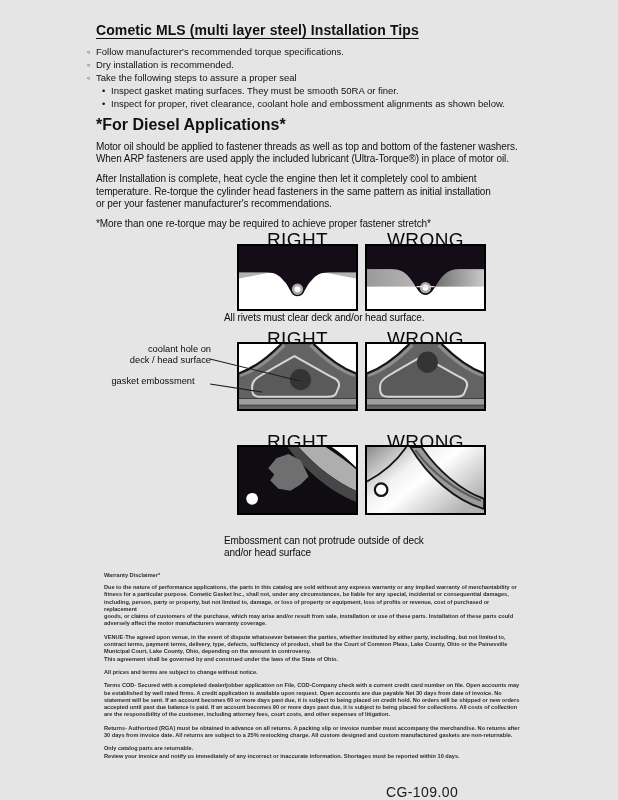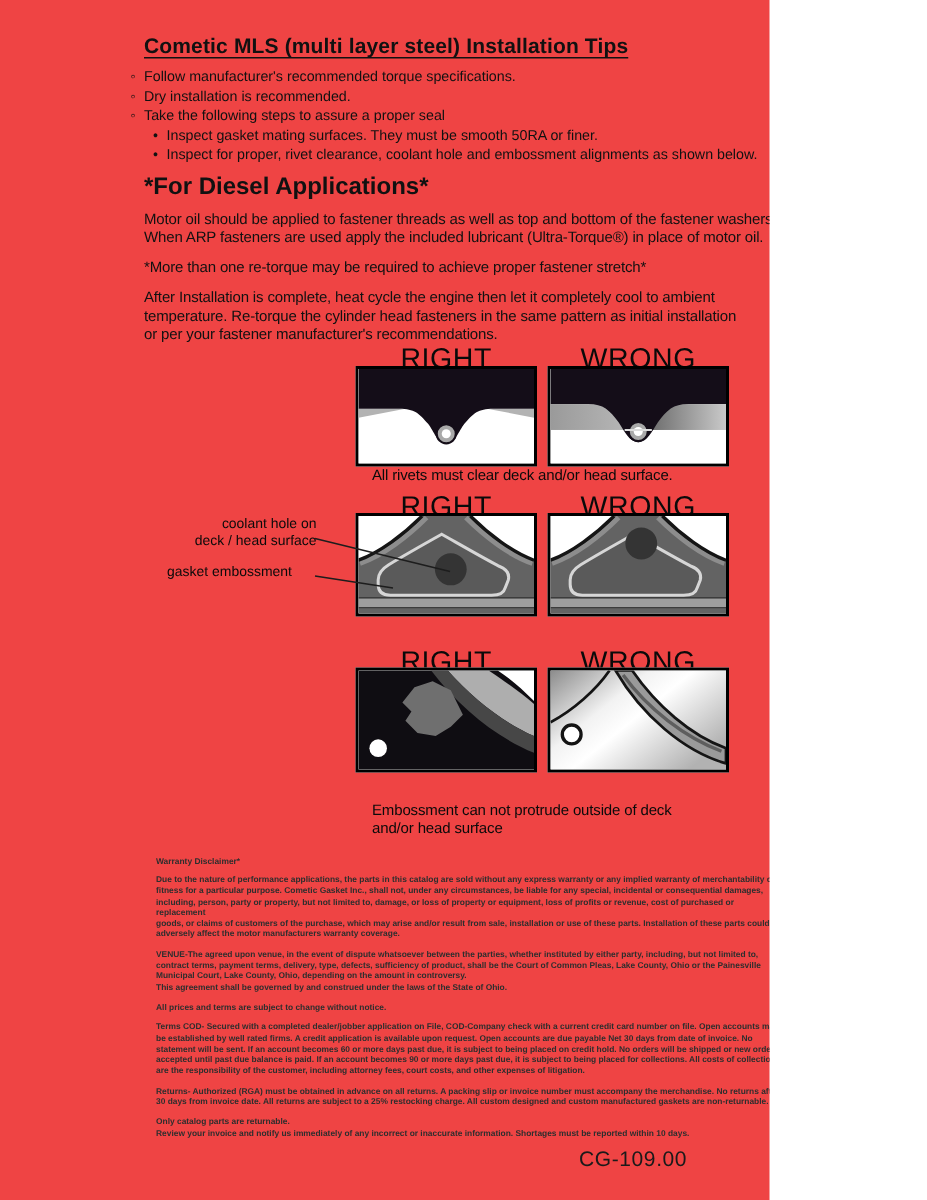--- a/index.html
+++ b/index.html
@@ -1,17 +1,17 @@
 <!DOCTYPE html>
 <html><head>
 <meta charset="utf-8">
 <style>
   html,body { margin:0; padding:0; }
   .page {
-    position:relative; width:513px; height:800px; background:#ef4444;
+    position:relative; width:618px; height:800px; background:#e5e5e5;
     font-family:"Liberation Sans", sans-serif; color:#111; overflow:hidden;
   }
   .pre { white-space:pre-line; }
 
   
   .title {
     position:absolute; left:96px; top:22px; font-size:14px; font-weight:bold;
     text-decoration:underline; text-underline-offset:3px; letter-spacing:0.1px;
   }
   .bullets { position:absolute; left:87px; top:45px; font-size:9.5px; line-height:13px; }
@@ -21,30 +21,30 @@
 
   
   .diesel { position:absolute; left:96px; top:116px; width:460px; }
   .diesel-heading { font-size:16px; font-weight:bold; margin:0 0 7px 0; }
   .diesel p { font-size:10px; line-height:12.4px; letter-spacing:-0.1px; margin:0 0 7.5px 0; }
 
   
   .fig-label { position:absolute; width:121px; text-align:center; font-size:19px; letter-spacing:0.4px; color:#0a0a0a; }
   .figbox { position:absolute; width:121px; height:67px; border:2.5px solid #000; box-sizing:border-box; background:#fff; }
   .figbox svg { display:block; width:100%; height:100%; }
-  .fig-caption { position:absolute; left:248px; font-size:10px; line-height:11.5px; letter-spacing:-0.1px; color:#0a0a0a; }
+  .fig-caption { position:absolute; left:224px; font-size:10px; line-height:11.5px; letter-spacing:-0.1px; color:#0a0a0a; }
   .side-label { position:absolute; left:95px; width:116px; text-align:right; font-size:9.3px; line-height:10.8px; color:#0a0a0a; }
   .leader { position:absolute; left:209px; top:347px; }
 
   
   .warranty { position:absolute; left:104px; top:572px; width:418px; color:#2e2e2e; }
   .warranty-heading { font-size:5.6px; font-weight:bold; margin:0 0 6px 0; }
   .warranty p { font-size:5.6px; line-height:7.3px; font-weight:bold; margin:0 0 6px 0; }
 
-  .page-number { position:absolute; left:386px; top:764px; font-size:14px; letter-spacing:0.4px; color:#1a1a1a; }
+  .page-number { position:absolute; left:386px; top:784px; font-size:14px; letter-spacing:0.4px; color:#1a1a1a; }
 </style>
 </head>
 <body>
 
 <div class="page">
 
   <div class="title">Cometic MLS (multi layer steel) Installation Tips</div>
 
   <div class="bullets">
     <div class="bullet-row">
@@ -66,24 +66,24 @@
     <div class="bullet-row sub">
       <span class="bullet-marker">•</span>
       <span>Inspect for proper, rivet clearance, coolant hole and embossment alignments as shown below.</span>
     </div>
   </div>
 
   <div class="diesel">
     <div class="diesel-heading">*For Diesel Applications*</div>
     <p class="pre">Motor oil should be applied to fastener threads as well as top and bottom of the fastener washers.
 When ARP fasteners are used apply the included lubricant (Ultra-Torque®) in place of motor oil.</p>
-    <p class="pre">*More than one re-torque may be required to achieve proper fastener stretch*</p>
     <p class="pre">After Installation is complete, heat cycle the engine then let it completely cool to ambient
 temperature. Re-torque the cylinder head fasteners in the same pattern as initial installation
 or per your fastener manufacturer's recommendations.</p>
+    <p class="pre">*More than one re-torque may be required to achieve proper fastener stretch*</p>
   </div>
 
   <div class="fig-label" style="left:237px; top:229px;">RIGHT</div>
   <div class="fig-label" style="left:365px; top:229px;">WRONG</div>
 
   <div class="figbox" style="left:237px; top:244px;">
     <svg viewBox="0 0 116 62" preserveAspectRatio="none">
       <rect x="0" y="0" width="116" height="62" fill="#ffffff"></rect>
       <polygon points="0,26 31,26 0,32" fill="#b3b3b3"></polygon>
       <polygon points="116,26 85,26 116,32" fill="#b3b3b3"></polygon>

